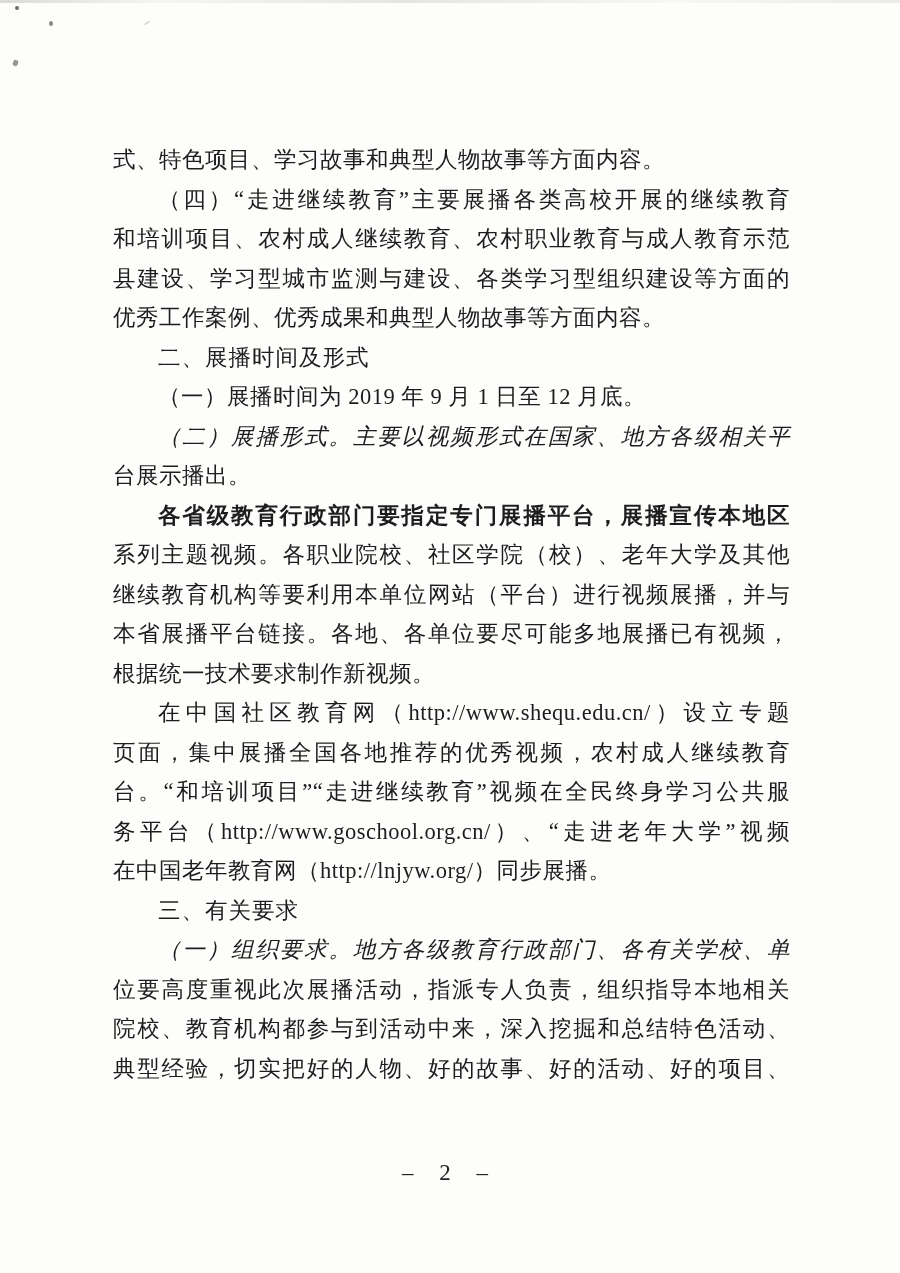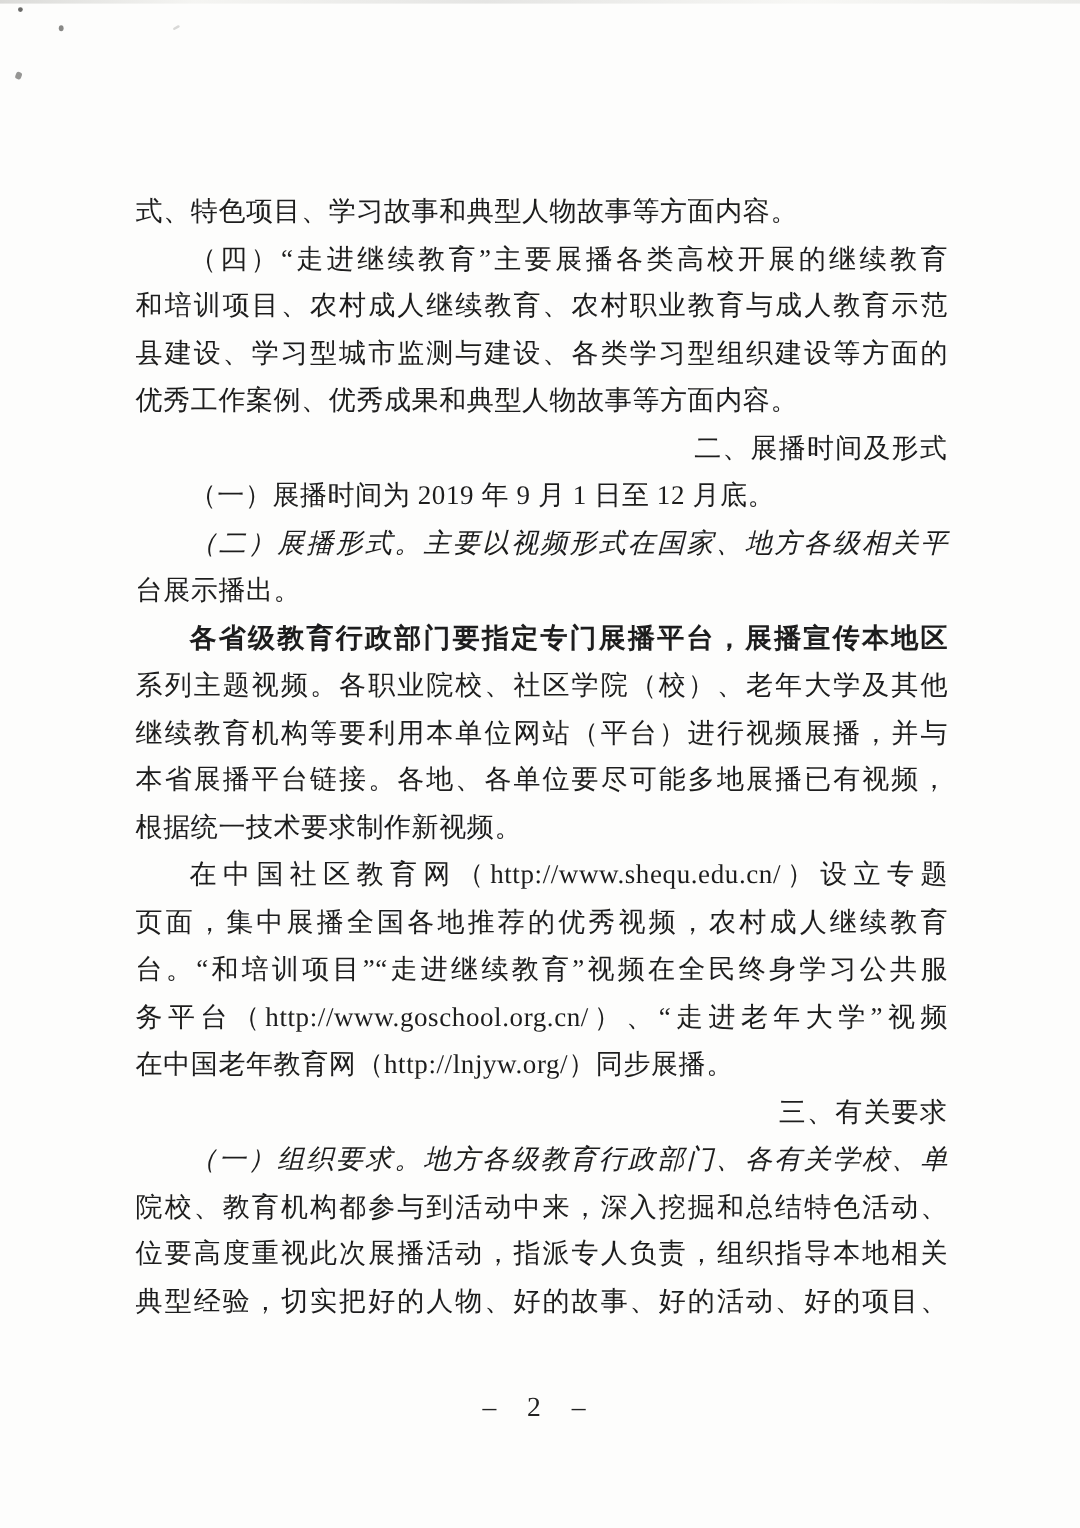--- a/index.html
+++ b/index.html
@@ -30,41 +30,40 @@
     border-radius: 50%;
   }
   .speck.s1 { left: 15px; top: 6px;  width: 4px; height: 4px; }
   .speck.s2 { left: 49px; top: 21px; width: 4px; height: 5px; opacity: .8; }
   .speck.s3 { left: 13px; top: 60px; width: 5px; height: 6px; opacity: .7; border-radius: 2px; transform: rotate(20deg); }
   .speck.s4 { left: 144px; top: 22px; width: 6px; height: 2px; opacity: .25; border-radius: 1px; transform: rotate(-30deg); }
 
   .text-block {
     position: absolute;
     left: 113px;
-    top: 156px;
+    top: 140px;
     width: 677px;
   }
   .line {
     font-size: 22.5px;
     line-height: 39.5px;
     height: 39.5px;
     white-space: nowrap;
     letter-spacing: 0.5px;
   }
   .line.just {
     white-space: normal;
     text-align: justify;
     text-align-last: justify;
     text-justify: inter-character;
   }
   .line.heading {
     font-weight: bold;
     font-family: "Liberation Sans", "DejaVu Sans", sans-serif;
     letter-spacing: 1px;
-    text-align: right;
   }
   .bold { font-weight: normal; }
 
   .page-number {
     position: absolute;
     top: 1160px;
     left: 0;
     width: 100%;
     text-align: center;
     font-size: 23px;
@@ -97,19 +96,19 @@
       <div class="line just"><span>继续教育机构等要利用本单位网站（平台）进行视频展播，并与</span></div>
       <div class="line just"><span>本省展播平台链接。各地、各单位要尽可能多地展播已有视频，</span></div>
       <div class="line"><span>根据统一技术要求制作新视频。</span></div>
       <div class="line just" style="text-indent: 2em;"><span>在中国社区教育网（http://www.shequ.edu.cn/）设立专题</span></div>
       <div class="line just"><span>页面，集中展播全国各地推荐的优秀视频，农村成人继续教育</span></div>
       <div class="line just"><span>台。“和培训项目”“走进继续教育”视频在全民终身学习公共服</span></div>
       <div class="line just"><span>务平台（http://www.goschool.org.cn/）、“走进老年大学”视频</span></div>
       <div class="line"><span>在中国老年教育网（http://lnjyw.org/）同步展播。</span></div>
       <div class="line heading" style="text-indent: 2em;"><span class="bold">三、有关要求</span></div>
       <div class="line just" style="text-indent: 2em; font-style: italic;"><span>（一）组织要求。地方各级教育行政部门、各有关学校、单</span></div>
+      <div class="line just"><span>位要高度重视此次展播活动，指派专人负责，组织指导本地相关</span></div>
       <div class="line just"><span>院校、教育机构都参与到活动中来，深入挖掘和总结特色活动、</span></div>
-      <div class="line just"><span>位要高度重视此次展播活动，指派专人负责，组织指导本地相关</span></div>
       <div class="line just"><span>典型经验，切实把好的人物、好的故事、好的活动、好的项目、</span></div>
     </div>
 
   <div class="page-number">– 2 –</div>
 </div>
 
 </body></html>

